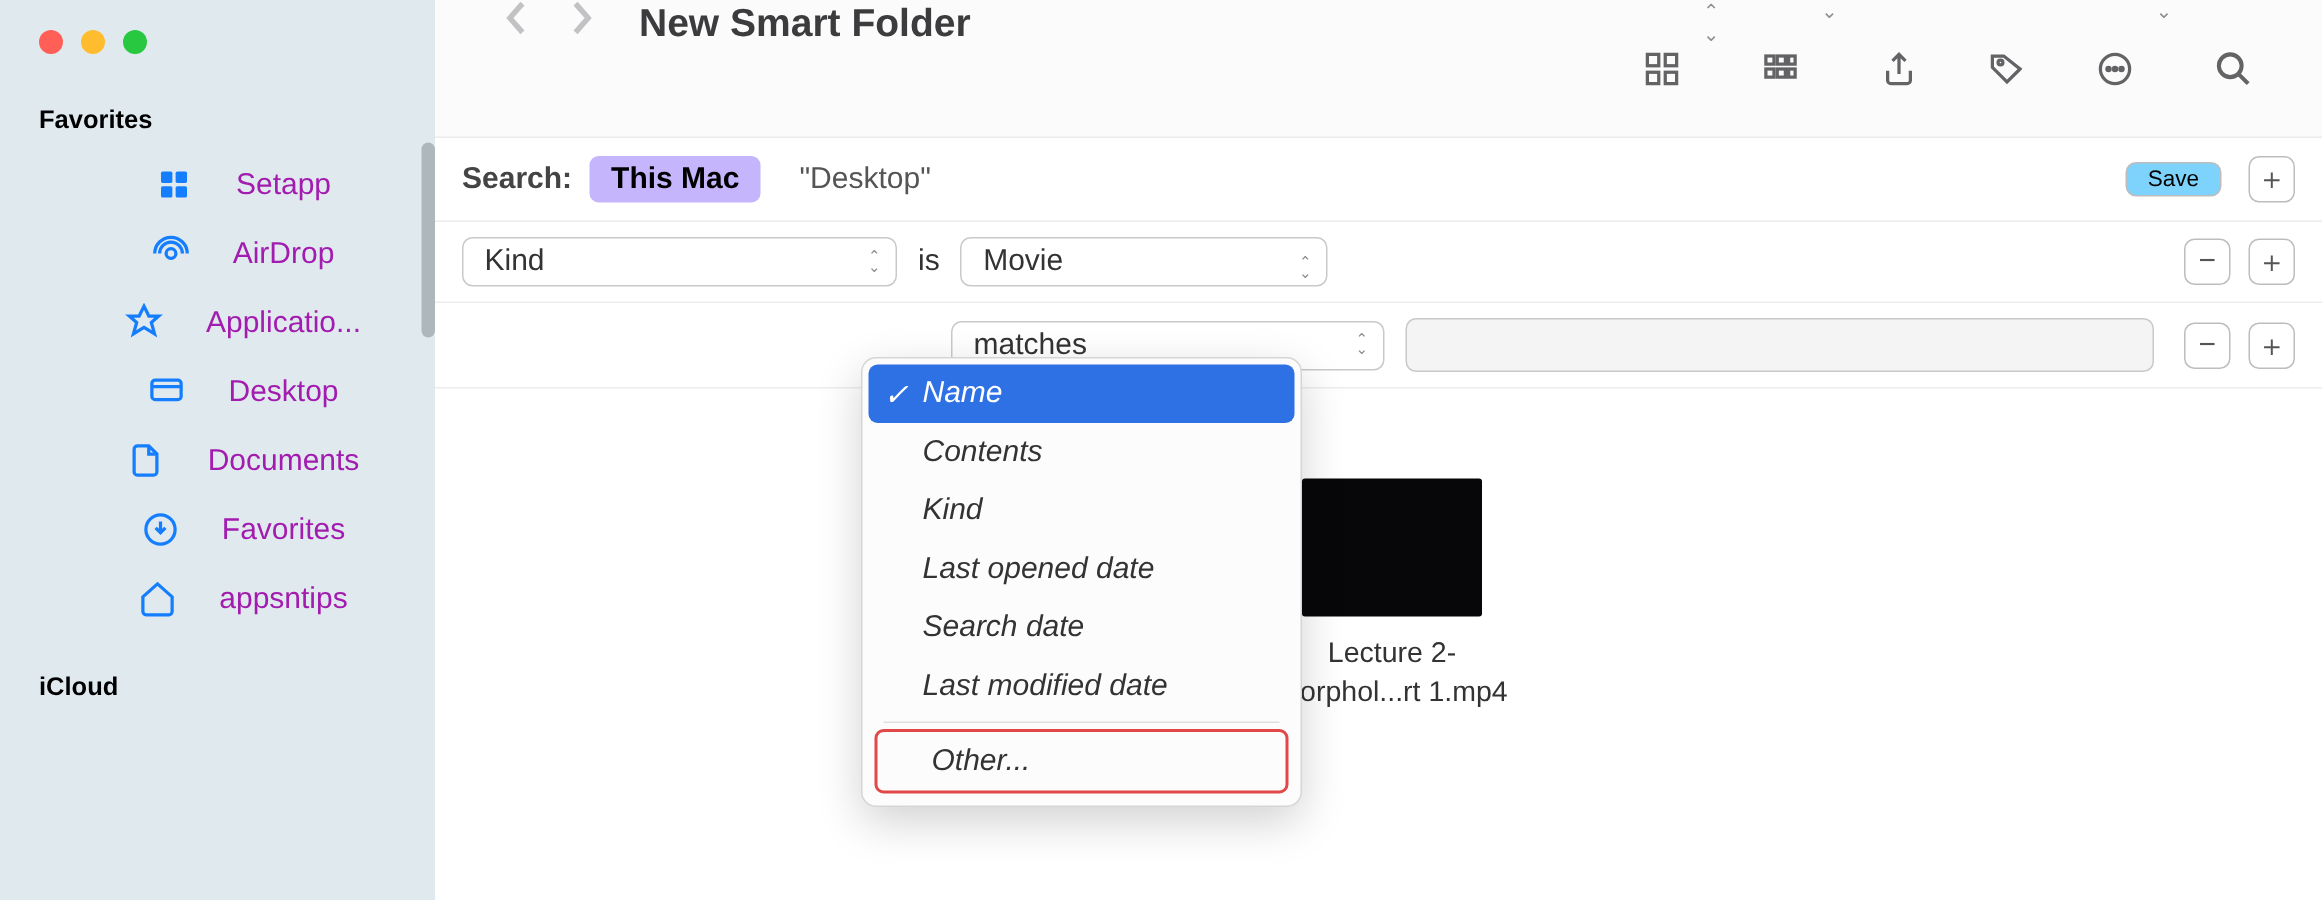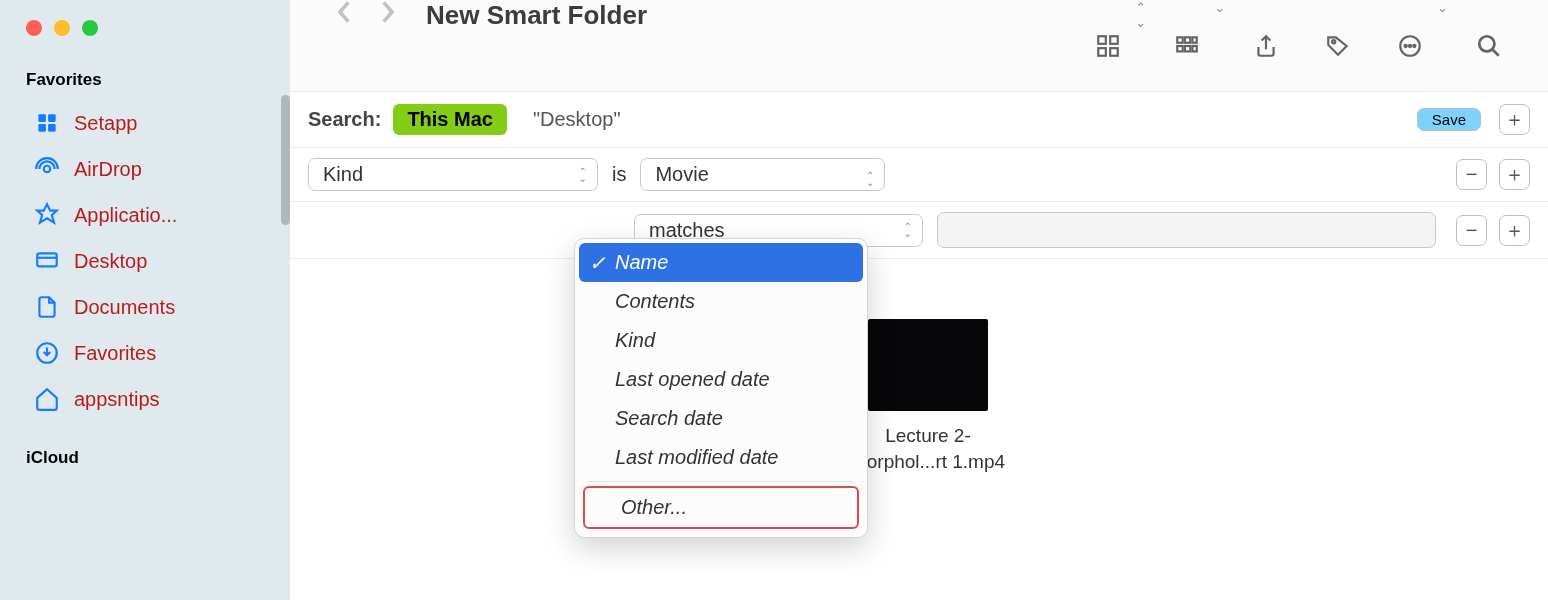--- a/index.html
+++ b/index.html
@@ -4,36 +4,36 @@
 <style>
 * { margin: 0; padding: 0; box-sizing: border-box; font-family: -apple-system, BlinkMacSystemFont, "Helvetica Neue", sans-serif; }
 body { width: 1548px; height: 600px; display: flex; background: #fff; overflow: hidden; }
 .sidebar { width: 290px; background: #e0eaee; padding-top: 16px; position: relative; }
 .traffic { display: flex; gap: 12px; padding: 4px 0 28px 26px; }
 .traffic span { width: 16px; height: 16px; border-radius: 50%; display: block; }
 .traffic .close { background: #ff5f57; }
 .traffic .min { background: #febc2e; }
 .traffic .max { background: #28c840; }
 .sb-section { color: #000000; font-size: 17px; font-weight: 600; padding: 6px 0 10px 26px; }
-.sb-item { display: flex; align-items: center; gap: 14px; padding: 10px 0 10px 34px; font-size: 20px; color: #b91c1c; cursor: default; }
+.sb-item { display: flex; align-items: center; gap: 28px; padding: 10px 0 10px 34px; font-size: 20px; color: #a21caf; cursor: default; justify-content: center; }
 .sb-item .icon { width: 26px; height: 26px; display: flex; align-items: center; justify-content: center; color: #147eff; }
 .sb-item .icon svg { width: 26px; height: 26px; }
 .scrollbar { position: absolute; right: 0; top: 95px; width: 9px; height: 130px; background: #aeb7bb; border-radius: 5px; }
 .main { flex: 1; display: flex; flex-direction: column; background: #fff; position: relative; }
 .toolbar { height: 92px; display: flex; padding: 0 28px 0 36px; gap: 10px; border-bottom: 1px solid #ececec; background: #fbfbfb; }
 .nav-arrow { color: #c2c2c5; padding: 0 10px; }
 .title { font-size: 26px; font-weight: 700; color: #3c3c3e; margin-left: 10px; }
 .spacer { flex: 1; }
 .tb-icon { color: #636366; padding: 0 18px; display: flex; align-items: center; justify-content: center; }
 .tb-icon svg { width: 26px; height: 26px; }
 .caret { color: #8e8e93; font-size: 13px; margin-left: -14px; }
 .searchbar { display: flex; align-items: center; padding: 12px 18px; border-bottom: 1px solid #ececec; gap: 12px; font-size: 20px; }
 .sb-label { color: #444; font-weight: 600; }
 .pill { padding: 4px 14px; border-radius: 6px; }
-.pill.active { background: #84cc16; font-weight: 600; }
+.pill.active { background: #c4b5fd; font-weight: 600; }
 .pill.quoted { color: #555; }
 .btn-save { padding: 2px 14px; border: 1px solid #bdbdbd; border-radius: 7px; font-size: 15px; background: #7dd3fc; }
 .btn-circle { width: 31px; height: 31px; border: 1px solid #bdbdbd; border-radius: 7px; display: flex; align-items: center; justify-content: center; color: #555; background: #fff; margin-left: 6px; }
 .filter-row { display: flex; align-items: center; padding: 10px 18px; gap: 14px; border-bottom: 1px solid #ececec; font-size: 20px; }
 .select { display: flex; align-items: center; justify-content: space-between; border: 1px solid #c9c9c9; border-radius: 7px; padding: 4px 10px 4px 14px; background: #fff; font-size: 20px; color: #333; }
 .select .dd-caret { display:flex; flex-direction:column; line-height:7px; font-size:10px; color:#888; }
 .select.w1 { width: 290px; }
 .select.w2 { width: 245px; align-items: flex-end; }
 .select.w3 { width: 289px; }
 .text-is { color: #333; }

